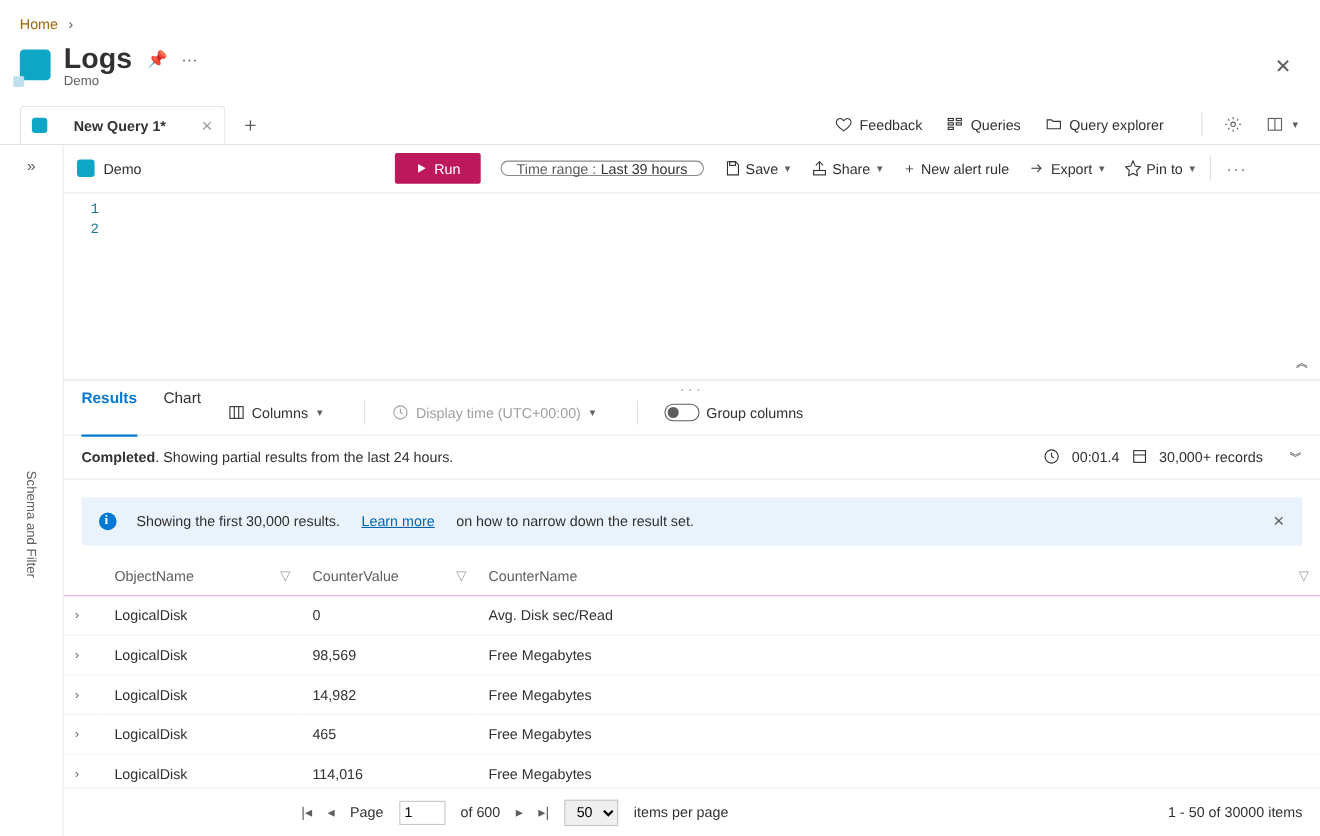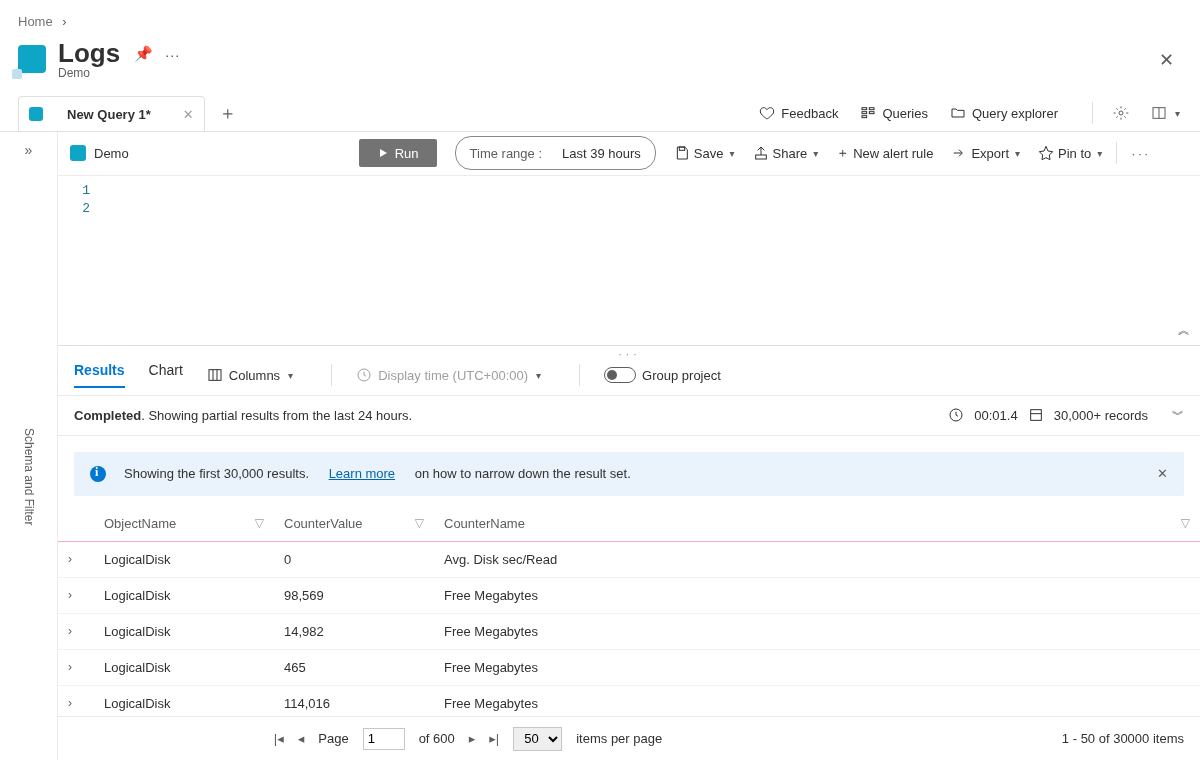--- a/index.html
+++ b/index.html
@@ -1,21 +1,21 @@
 <!DOCTYPE html>
 <html><head>
 <meta charset="utf-8">
 <style>
   * { box-sizing: border-box; }
   html, body { margin:0; padding:0; font-family: "Segoe UI", Arial, sans-serif; font-size:13px; color:#323130; background:#fff; }
   .page { width:1200px; height:760px; overflow:hidden; position:relative; }
 
   
   .breadcrumb { padding:14px 18px 6px 18px; font-size:13px; }
-  .breadcrumb a { color:#737373; text-decoration:none; }
+  .breadcrumb a { color:#a16207; text-decoration:none; }
   .bc-sep { color:#605e5c; margin:0 6px; }
 
   
   .titlebar { display:flex; align-items:flex-start; padding:4px 18px 16px 18px; }
   .title-icon { width:28px; height:28px; background:#0ea5c7; border-radius:4px; margin-right:12px; margin-top:6px; position:relative; }
   .title-icon::after{content:""; position:absolute; left:-6px; bottom:-6px; width:10px; height:10px; background:#bfe1ee; border-radius:2px;}
   .title h1 { margin:0; font-size:26px; font-weight:600; line-height:1.1; }
   .title .sub { font-size:12px; color:#605e5c; margin-top:-2px;}
   .title-tools { display:flex; align-items:center; margin-left:14px; margin-top:6px; color:#605e5c; }
   .title-tools span { margin-right:12px; font-size:15px; cursor:pointer; }
@@ -30,22 +30,22 @@
   .addtab{margin-left:14px;color:#605e5c;font-size:18px;cursor:pointer;}
   .tabright{margin-left:auto;display:flex;align-items:center;gap:18px;}
   .tlink{display:flex;align-items:center;gap:6px;color:#323130; font-size:13px;cursor:pointer; padding:4px 2px;}
   .tlink svg{width:16px;height:16px;}
   .graybtn{color:#605e5c;}
 
   
   .sectoolbar{display:flex;align-items:center;padding:6px 12px;height:44px;border-bottom:1px solid #edebe9; margin-left:58px;}
   .demo-src{display:flex;align-items:center;gap:8px;}
   .demo-src .mini-icon{width:16px;height:16px;background:#0ea5c7;border-radius:3px;}
-  .runbtn{background:#737373;color:#fff;border:none;border-radius:2px;height:28px;padding:0 18px;font-size:13px;display:flex;align-items:center;gap:6px;cursor:pointer; margin-left:230px;}
-  .timerange{border:1px solid #8a8886;border-radius:16px;height:34px;display:flex;align-items:center;padding:0 14px;margin-left:18px; font-size:13px;gap:16px;}
+  .runbtn{background:#be185d;color:#fff;border:none;border-radius:2px;height:28px;padding:0 18px;font-size:13px;display:flex;align-items:center;gap:6px;cursor:pointer; margin-left:230px;}
+  .timerange{border:1px solid #8a8886;border-radius:16px;height:14px;display:flex;align-items:center;padding:0 14px;margin-left:18px; font-size:13px;}
   .timerange .lbl{color:#605e5c;margin-right:4px;}
   .act{display:flex;align-items:center;gap:4px;margin-left:18px;color:#323130;font-size:13px;cursor:pointer;text-align:center;}
   .chev{color:#605e5c;font-size:10px;margin-left:2px;}
   .vdiv{width:1px;height:22px;background:#e1dfdd;margin-left:14px;}
   .more-dots{margin-left:14px;color:#605e5c;letter-spacing:2px;cursor:pointer;}
 
   
   .leftpanel{position:absolute;left:0;top:132px;bottom:0;width:58px;border-right:1px solid #edebe9;background:#fff;display:flex;flex-direction:column;align-items:center;}
   .leftpanel .expand{padding:10px;color:#605e5c;font-size:14px;cursor:pointer;}
   .leftpanel .vt{writing-mode:vertical-lr;color:#605e5c;font-size:12px;margin-top:260px;}
@@ -57,21 +57,21 @@
   .kw{color:#0000ff;}
   .pipe{color:#555;}
   .hl{background:#f3f2f1;}
   .scroll-hint{position:absolute;right:10px;bottom:6px;color:#605e5c;font-size:12px;}
 
   
   .handle{text-align:center;color:#a19f9d;height:10px;margin-left:58px;font-size:13px;letter-spacing:3px;}
 
   
   .reshdr{margin-left:58px;display:flex;align-items:center;height:40px;border-bottom:1px solid #edebe9;padding:0 16px;gap:24px;}
-  .restab{font-size:14px;color:#323130;cursor:pointer;padding-bottom:8px;border-bottom:2px solid transparent;}
+  .restab{font-size:14px;color:#323130;cursor:pointer;padding-bottom:26px;border-bottom:2px solid transparent;}
   .restab.active{color:#0078d4;border-bottom-color:#0078d4;font-weight:600;}
   .res-tool{display:flex;align-items:center;gap:6px;color:#323130;font-size:13px;cursor:pointer;}
   .res-tool.muted{color:#a19f9d;}
   .switch{width:32px;height:16px;border:1px solid #605e5c;border-radius:10px;position:relative;background:#fff;}
   .switch::after{content:"";position:absolute;left:2px;top:2px;width:10px;height:10px;border-radius:50%;background:#605e5c;}
 
   
   .statusrow{margin-left:58px;display:flex;align-items:center;height:40px;padding:0 16px;border-bottom:1px solid #edebe9;font-size:13px;color:#323130;}
   .statusrow .st{font-weight:600;}
   .spacer{flex:1;}
@@ -265,21 +265,21 @@
     <svg class="ic" viewBox="0 0 24 24">
           <circle cx="12" cy="12" r="9"></circle>
           <path d="M12 7v5l3 2"></path>
         </svg>
     <span>Display time (UTC+00:00)</span>
         <span class="chev">▾</span>
   </div>
   <span class="vdiv"></span>
   <div class="res-tool">
     <span class="switch"></span>
-    <span>Group project</span>
+    <span>Group columns</span>
   </div>
 </div>
 
 <div class="statusrow">
   <span><span class="st">Completed</span><span>. Showing partial results from the last 24 hours.</span></span>
   <span class="spacer"></span>
   <div class="stat-right">
     <svg class="ic" viewBox="0 0 24 24">
           <circle cx="12" cy="12" r="9"></circle>
           <path d="M12 7v5l3 2"></path>

